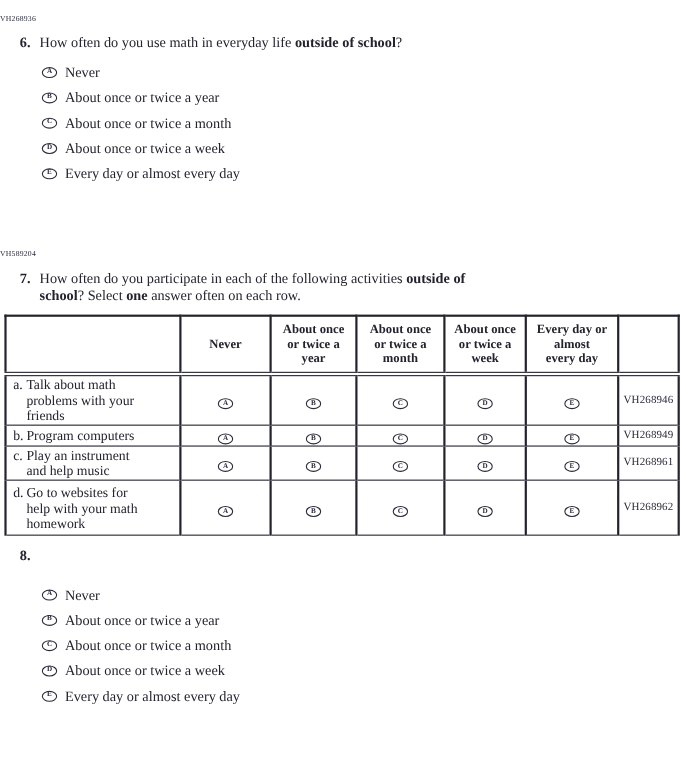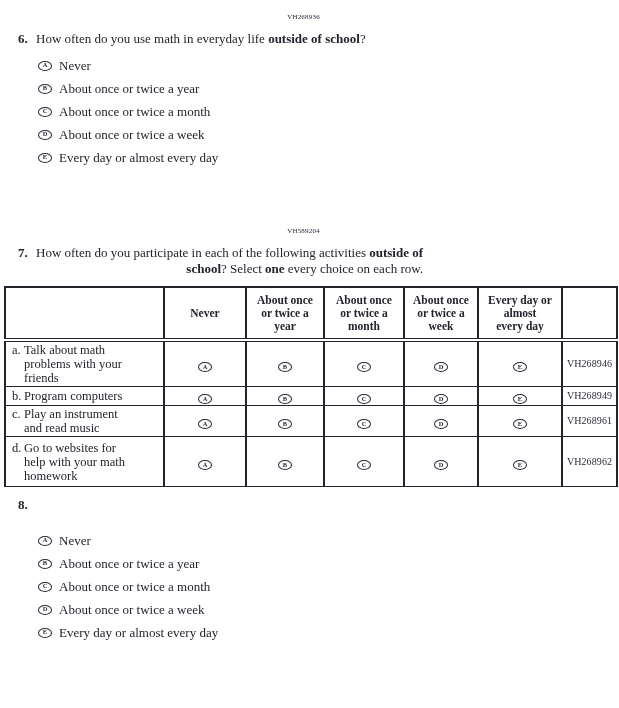--- a/index.html
+++ b/index.html
@@ -6,32 +6,32 @@
   html,body { background:#ffffff; }
   body {
     width:619px; height:708px; overflow:hidden;
     font-family:"Liberation Serif", serif;
     color:#23232e;
   }
   .page { width:619px; height:708px; position:relative; }
 
   
   .vcode {
-    text-align:center; padding-right:12px;
+    text-align:left; padding-right:12px;
     font-size:7px; line-height:8px; letter-spacing:0.2px;
     color:#2a2a3a;
   }
   .vcode.first { padding-top:13px; }
   .vcode.gap-q7 { padding-top:53px; }
   .vcode.gap-q8 { padding-top:51px; }
 
   
   .q { display:flex; margin:10px 12px 0 18px; }
   .qnum { width:18px; flex:none; font-weight:bold; font-size:13px; line-height:16px; }
-  .qtext { font-size:13px; line-height:16px; white-space:pre-line;text-align:right; }
+  .qtext { font-size:13px; line-height:16px; white-space:pre-line; }
   .qtext b { font-weight:bold; }
 
   
   .opts { margin:12px 0 0 38px; }
   .opts.q8gap { margin-top:21px; }
   .opt { display:flex; align-items:center; margin-bottom:10px; height:13px; }
   .opt-label { font-size:13px; line-height:13px; margin-left:7px; }
 
   
   .bubble {
@@ -101,21 +101,21 @@
       <span class="bubble">E</span>
       <span class="opt-label">Every day or almost every day</span>
     </div>
   </div>
 
   <div class="vcode gap-q7">VH589204</div>
 
   <div class="q">
     <span class="qnum">7.</span>
     <div class="qtext"><span>How often do you participate in each of the following activities </span><b>outside of
-school</b><span>? Select </span><b>one</b><span> every choice on each row.</span></div>
+school</b><span>? Select </span><b>one</b><span> answer often on each row.</span></div>
   </div>
 
   <table class="grid">
     <colgroup>
       <col style="width:159px">
         <col style="width:82px">
         <col style="width:78px">
       <col style="width:80px">
         <col style="width:74px">
         <col style="width:84px">
@@ -169,21 +169,21 @@
         <td class="choice"><span class="bubble">C</span></td>
         <td class="choice"><span class="bubble">D</span></td>
         <td class="choice"><span class="bubble">E</span></td>
         <td class="rowcode">VH268949</td>
       </tr>
       <tr class="hr2">
         <td class="rowlabel">
           <div class="rl">
             <span class="rletter">c.</span>
             <span class="rtext">Play an instrument
-and read music</span>
+and help music</span>
           </div>
         </td>
         <td class="choice"><span class="bubble">A</span></td>
         <td class="choice"><span class="bubble">B</span></td>
         <td class="choice"><span class="bubble">C</span></td>
         <td class="choice"><span class="bubble">D</span></td>
         <td class="choice"><span class="bubble">E</span></td>
         <td class="rowcode">VH268961</td>
       </tr>
       <tr class="hr3">

